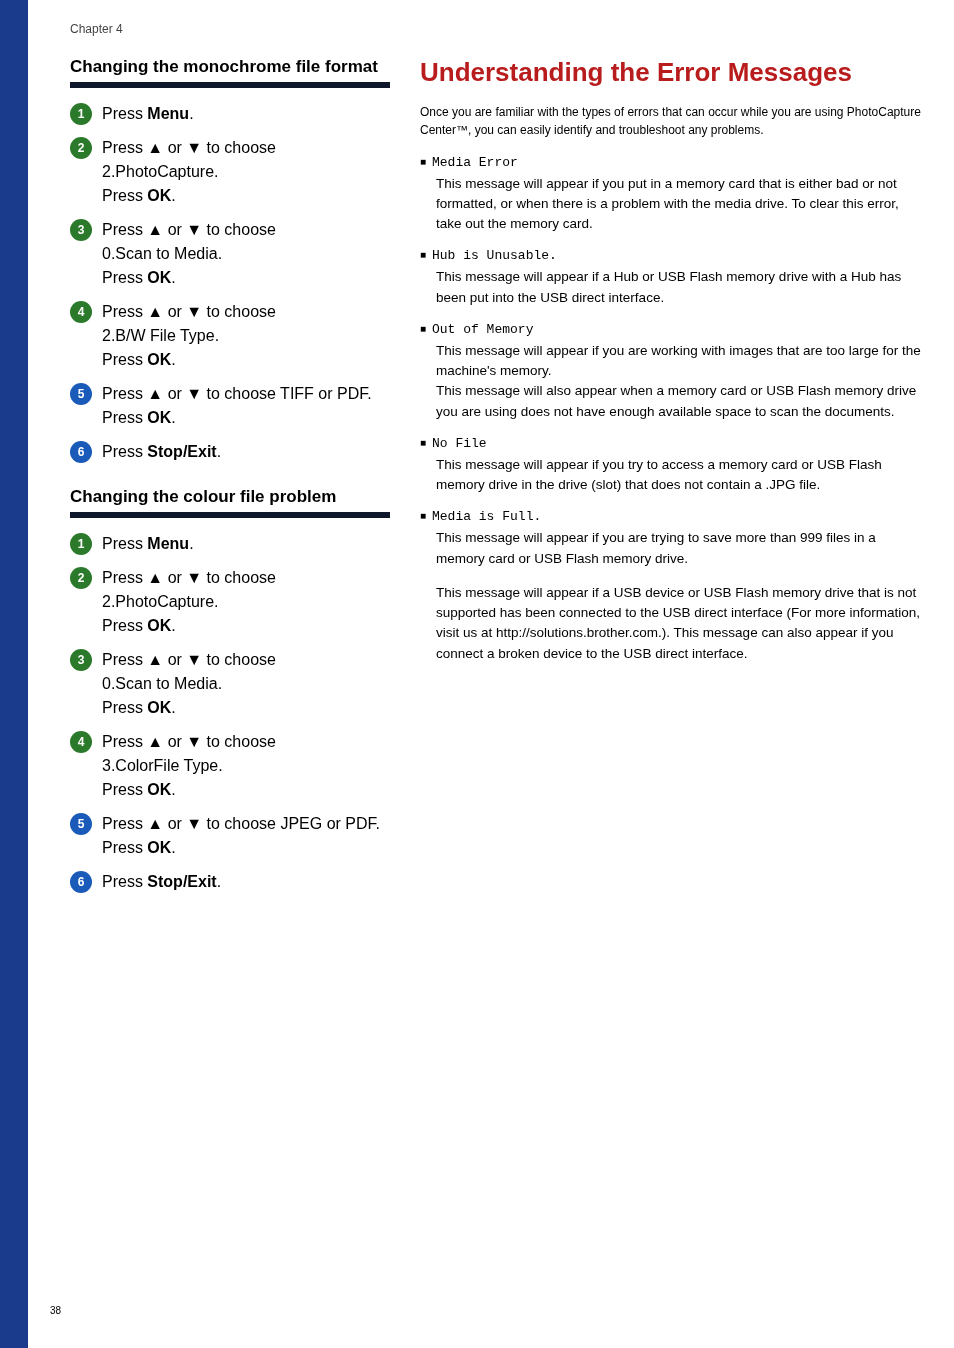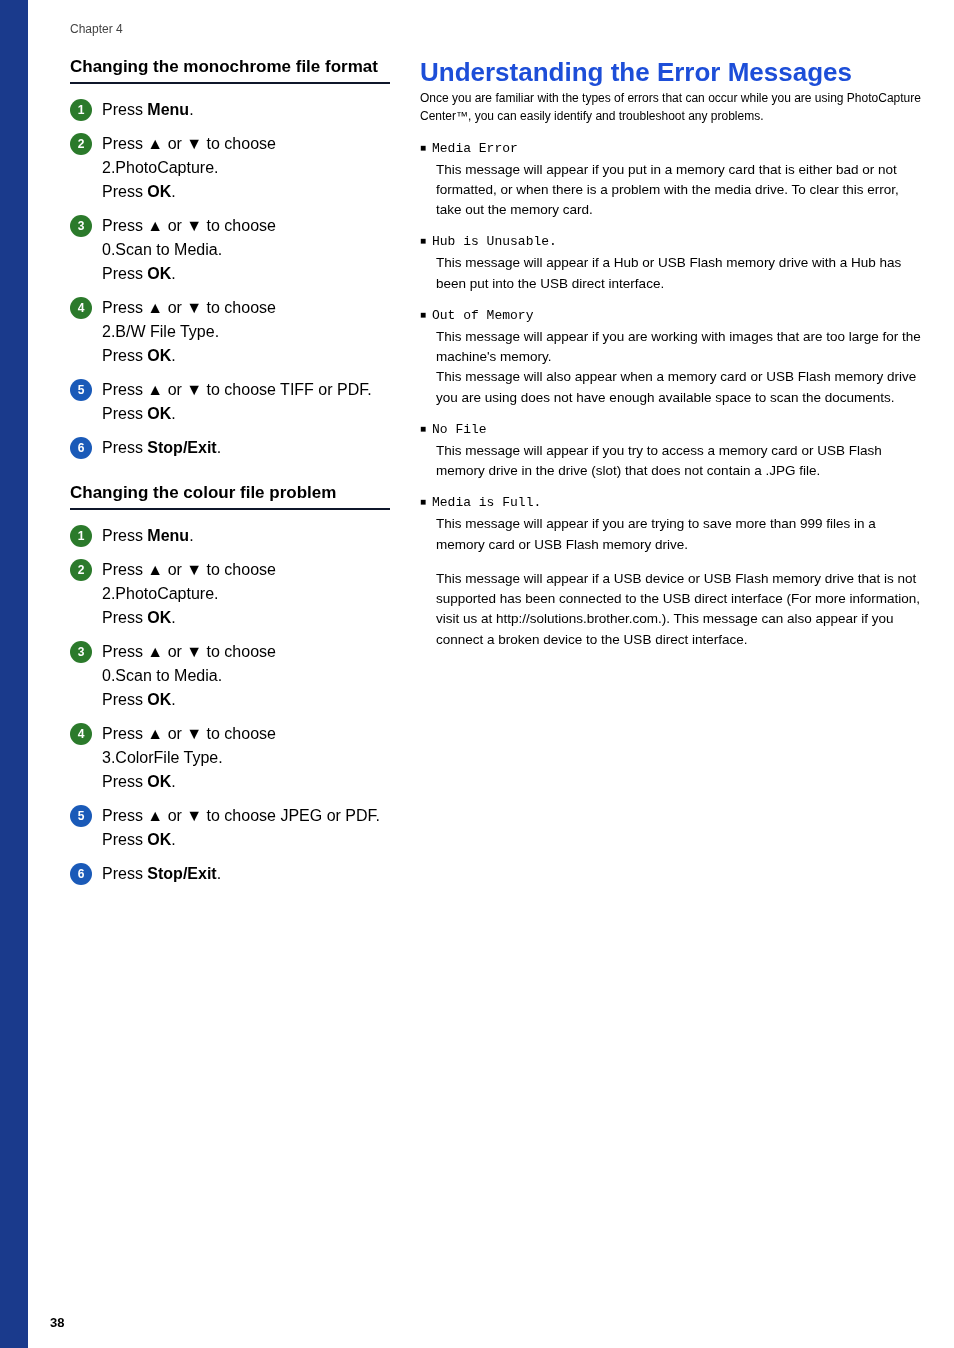--- a/index.html
+++ b/index.html
@@ -38,30 +38,31 @@
       width: 320px;
       flex-shrink: 0;
     }
     .right-col {
       flex: 1;
     }
     .section-title {
       font-size: 17px;
       font-weight: bold;
       color: #000;
-      border-bottom: 2px solid #0f172a;
+      border-bottom: 6px solid #0f172a;
       padding-bottom: 4px;
       margin-bottom: 14px;
       line-height: 1.3;
     }
     .big-title {
       font-size: 26px;
       font-weight: bold;
-      color: #1d4ed8;
+      color: #b91c1c;
       line-height: 1.25;
+      margin-bottom: 14px;
     }
     .intro-text {
       font-size: 12px;
       line-height: 1.5;
       margin-bottom: 16px;
     }
     .step-list {
       list-style: none;
       padding: 0;
       margin: 0 0 22px 0;
@@ -114,24 +115,24 @@
       margin-right: 6px;
       font-size: 10px;
     }
     .error-desc {
       font-size: 13.5px;
       line-height: 1.5;
       padding-left: 16px;
     }
     .page-number {
       position: absolute;
-      bottom: 18px;
+      bottom: 32px;
       left: 50px;
-      font-size: 13px;
-      font-weight: bold;
+      font-size: 10px;
+      font-weight: normal;
     }
   </style>
 </head>
 <body>
 
 <div class="blue-sidebar"></div>
 
 <div class="page-wrapper">
   <div class="chapter-label">Chapter 4</div>
 

